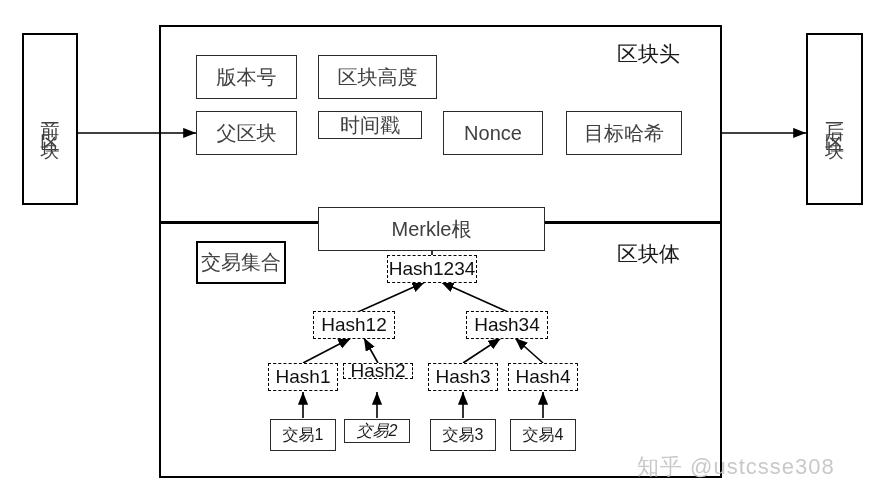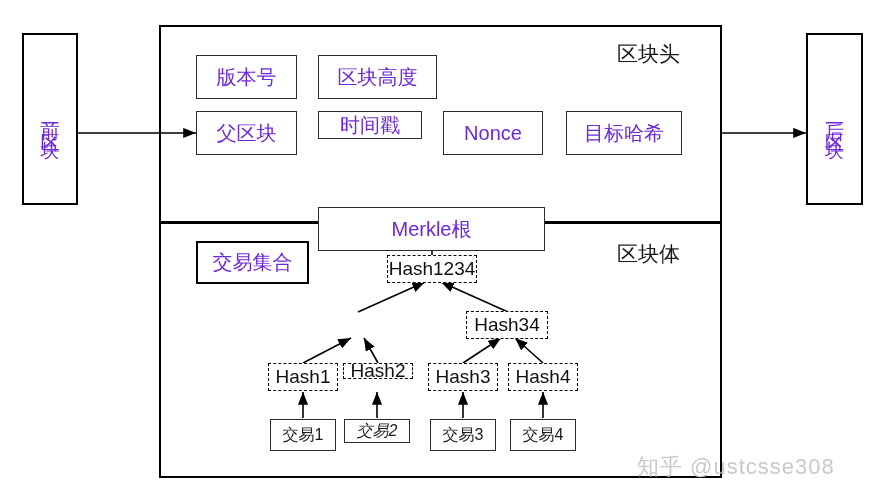--- a/index.html
+++ b/index.html
@@ -25,21 +25,21 @@
     height: 500px;
     pointer-events: none;
   }
   .node {
     position: absolute;
     box-sizing: border-box;
     display: flex;
     align-items: center;
     justify-content: center;
     background: #ffffff;
-    color: #6d28d9;
+    color: #404040;
     text-align: center;
     line-height: 1.15;
   }
   .solid-box {
     border: 2px solid #000000;
   }
   .thin-box {
     border: 1.5px solid #2b2b2b;
   }
   .dashed-box {
@@ -197,28 +197,31 @@
   </div>
 
   <div class="node thin-box hdr-field" style="left:566px; top:111px; width:116px; height:44px;">
     <span>目标哈希</span>
   </div>
 
   <div class="node thin-box merkle-root" style="left:318px; top:167px; width:227px; height:44px;">
     <span>Merkle根</span>
   </div>
 
-  <div class="node solid-box txset-box" style="left:196px; top:241px; width:113px; height:43px;">
+  <div class="node solid-box txset-box" style="left:196px; top:241px; width:90px; height:43px;">
     <span>交易集合</span>
   </div>
 
   <div class="node dashed-box hash-node" style="left:387px; top:255px; width:90px; height:28px;">
     <span>Hash1234</span>
   </div>
 
+  <div class="node dashed-box hash-node" style="left:313px; top:311px; width:82px; height:28px;">
+    <span>Hash12</span>
+  </div>
   <div class="node dashed-box hash-node" style="left:466px; top:311px; width:82px; height:28px;">
     <span>Hash34</span>
   </div>
 
   <div class="node dashed-box hash-node" style="left:268px; top:363px; width:70px; height:28px;">
     <span>Hash1</span>
   </div>
   <div class="node dashed-box hash-node" style="left:343px; top:363px; width:70px; height:16px;">
     <span>Hash2</span>
   </div>

